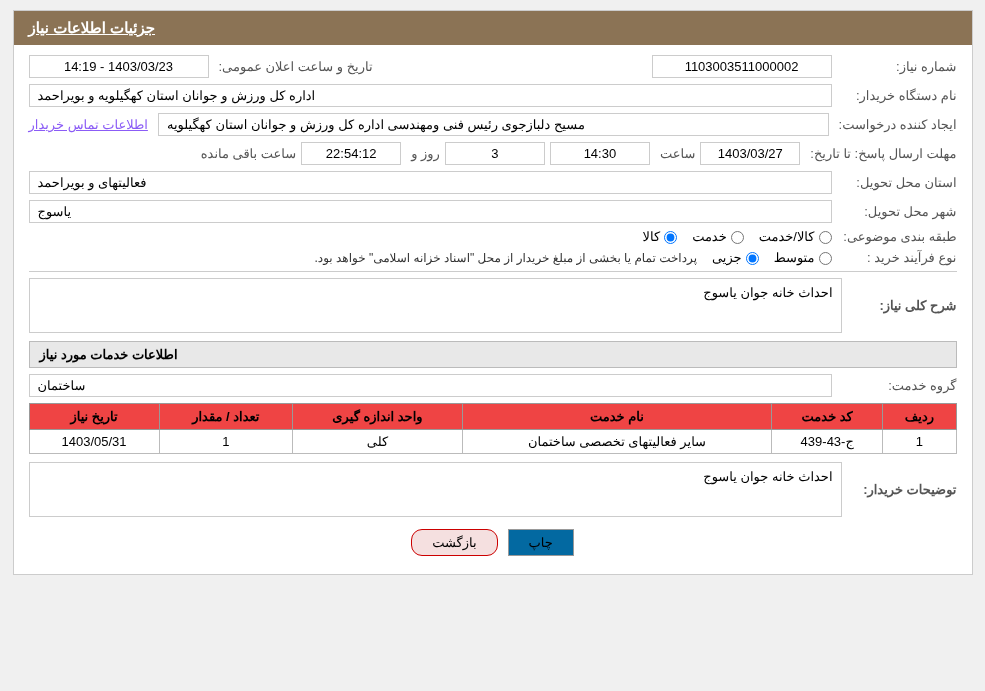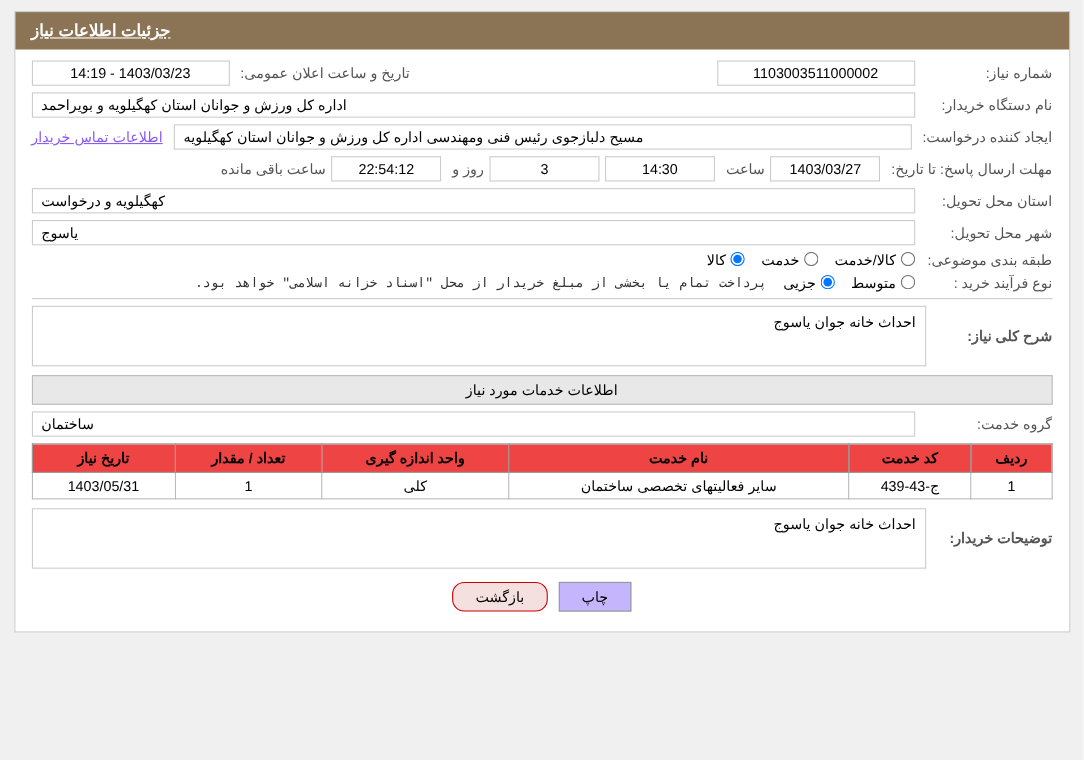--- a/index.html
+++ b/index.html
@@ -57,33 +57,33 @@
     }
     .link-red {
       color: #8b5cf6;
       text-decoration: underline;
       cursor: pointer;
     }
     .section-title {
       background: #e8e8e8;
       border: 1px solid #bbb;
       padding: 5px 10px;
-      font-weight: normal;
+      font-weight: bold;
       margin: 8px 0 6px 0;
-      text-align: center;
+      text-align: left;
     }
     .radio-group {
       display: flex;
       align-items: center;
       gap: 15px;
       direction: rtl;
     }
     .radio-label {
       display: flex;
-      align-items: flex-start;
+      align-items: flex-end;
       gap: 4px;
     }
     .group-row {
       display: flex;
       align-items: center;
       margin-bottom: 6px;
       gap: 5px;
     }
     table.data-table {
       width: 100%;
@@ -111,41 +111,40 @@
     }
     .btn {
       padding: 5px 20px;
       border: 1px solid #999;
       cursor: pointer;
       font-family: Tahoma, Arial, sans-serif;
       font-size: 13px;
       background: #f5f5f5;
     }
     .btn-print {
-      background: #c4b5fd;
+      background: #0369a1;
     }
     .btn-back {
       background: #f5e0e0;
       border-color: #c00;
       border-radius: 11px;
     }
     .divider {
       border: none;
       border-top: 1px solid #ccc;
       margin: 6px 0;
     }
     .remaining-row {
       display: flex;
       align-items: center;
       gap: 5px;
     }
     .note-text {
       color: #333;
       font-size: 12px;
-      font-family: Liberation Mono, monospace;
     }
   </style>
 </head>
 <body>
 
 <div class="page-container">
 
   <div class="page-header">
     <span>جزئیات اطلاعات نیاز</span>
   </div>
@@ -177,21 +176,21 @@
       <span class="label" style="min-width:auto;">ساعت</span>
       <span class="value-box">14:30</span>
       <span class="value-box">3</span>
       <span class="label" style="min-width:auto;">روز و</span>
       <span class="value-box">22:54:12</span>
       <span class="label" style="min-width:auto;">ساعت باقی مانده</span>
     </div>
 
     <div class="info-row">
       <span class="label">استان محل تحویل:</span>
-      <span class="value-box-wide">کهگیلویه و درخواست</span>
+      <span class="value-box-wide">فعالیتهای و بویراحمد</span>
     </div>
 
     <div class="info-row">
       <span class="label">شهر محل تحویل:</span>
       <span class="value-box-wide">یاسوج</span>
     </div>
 
     <div class="info-row">
       <span class="label">طبقه بندی موضوعی:</span>
       <div class="radio-group">

